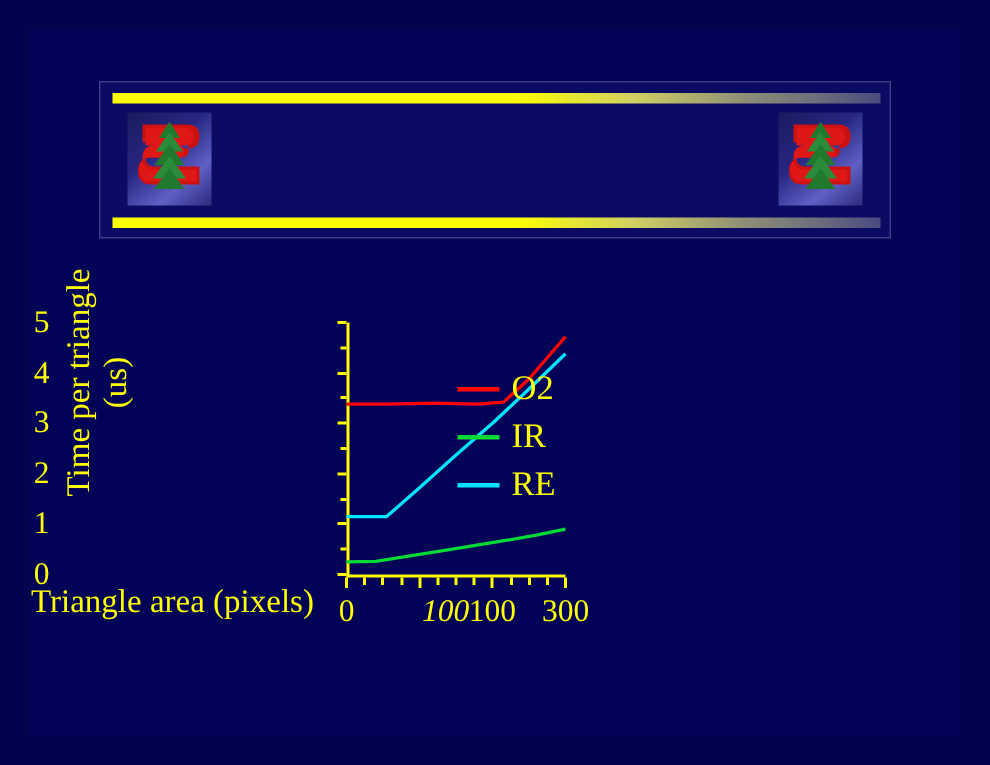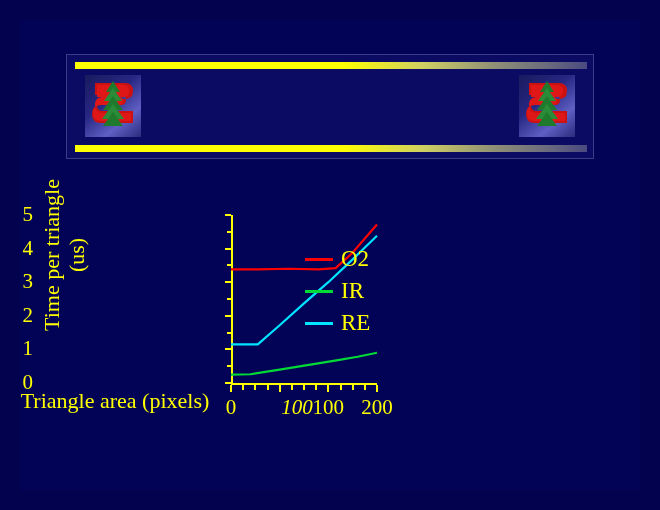--- a/index.html
+++ b/index.html
@@ -171,21 +171,21 @@
             <div class="ylabel-num" style="top: 123.4px;">1</div>
             <div class="ylabel-num" style="top: 89.8px;">2</div>
             <div class="ylabel-num" style="top: 56.2px;">3</div>
             <div class="ylabel-num" style="top: 22.6px;">4</div>
             <div class="ylabel-num" style="top: -11px;">5</div>
           </div>
         <div id="x-tick-labels">
             <div class="xlabel-num" style="left: -25px;">0</div>
             <div class="xlabel-num" style="left: 41px; font-style: italic;">100</div>
             <div class="xlabel-num" style="left: 72.3333px;">100</div>
-            <div class="xlabel-num" style="left: 121px;">200</div>
+            <div class="xlabel-num" style="left: 121px;">300</div>
           </div>
 
         <svg class="series" id="series-svg" width="146" height="170">
             <polyline points="0.00,54.43 26.77,54.43 58.40,53.76 87.60,54.43 104.63,53.09 121.67,37.63 133.83,23.52 146.00,9.41" fill="none" stroke="#ff0000" stroke-width="2.2" stroke-linejoin="round"></polyline>
             <polyline points="0.00,129.36 26.77,129.36 48.67,110.21 73.00,88.37 97.33,67.20 121.67,44.35 146.00,20.83" fill="none" stroke="#00e5ff" stroke-width="2.2" stroke-linejoin="round"></polyline>
             <polyline points="0.00,159.60 19.47,159.26 48.67,154.56 77.87,149.86 107.07,145.15 126.53,141.79 146.00,137.76" fill="none" stroke="#00d936" stroke-width="2.2" stroke-linejoin="round"></polyline>
           </svg>
       </div>
 
       <div id="xtitle">Triangle area (pixels)</div>

